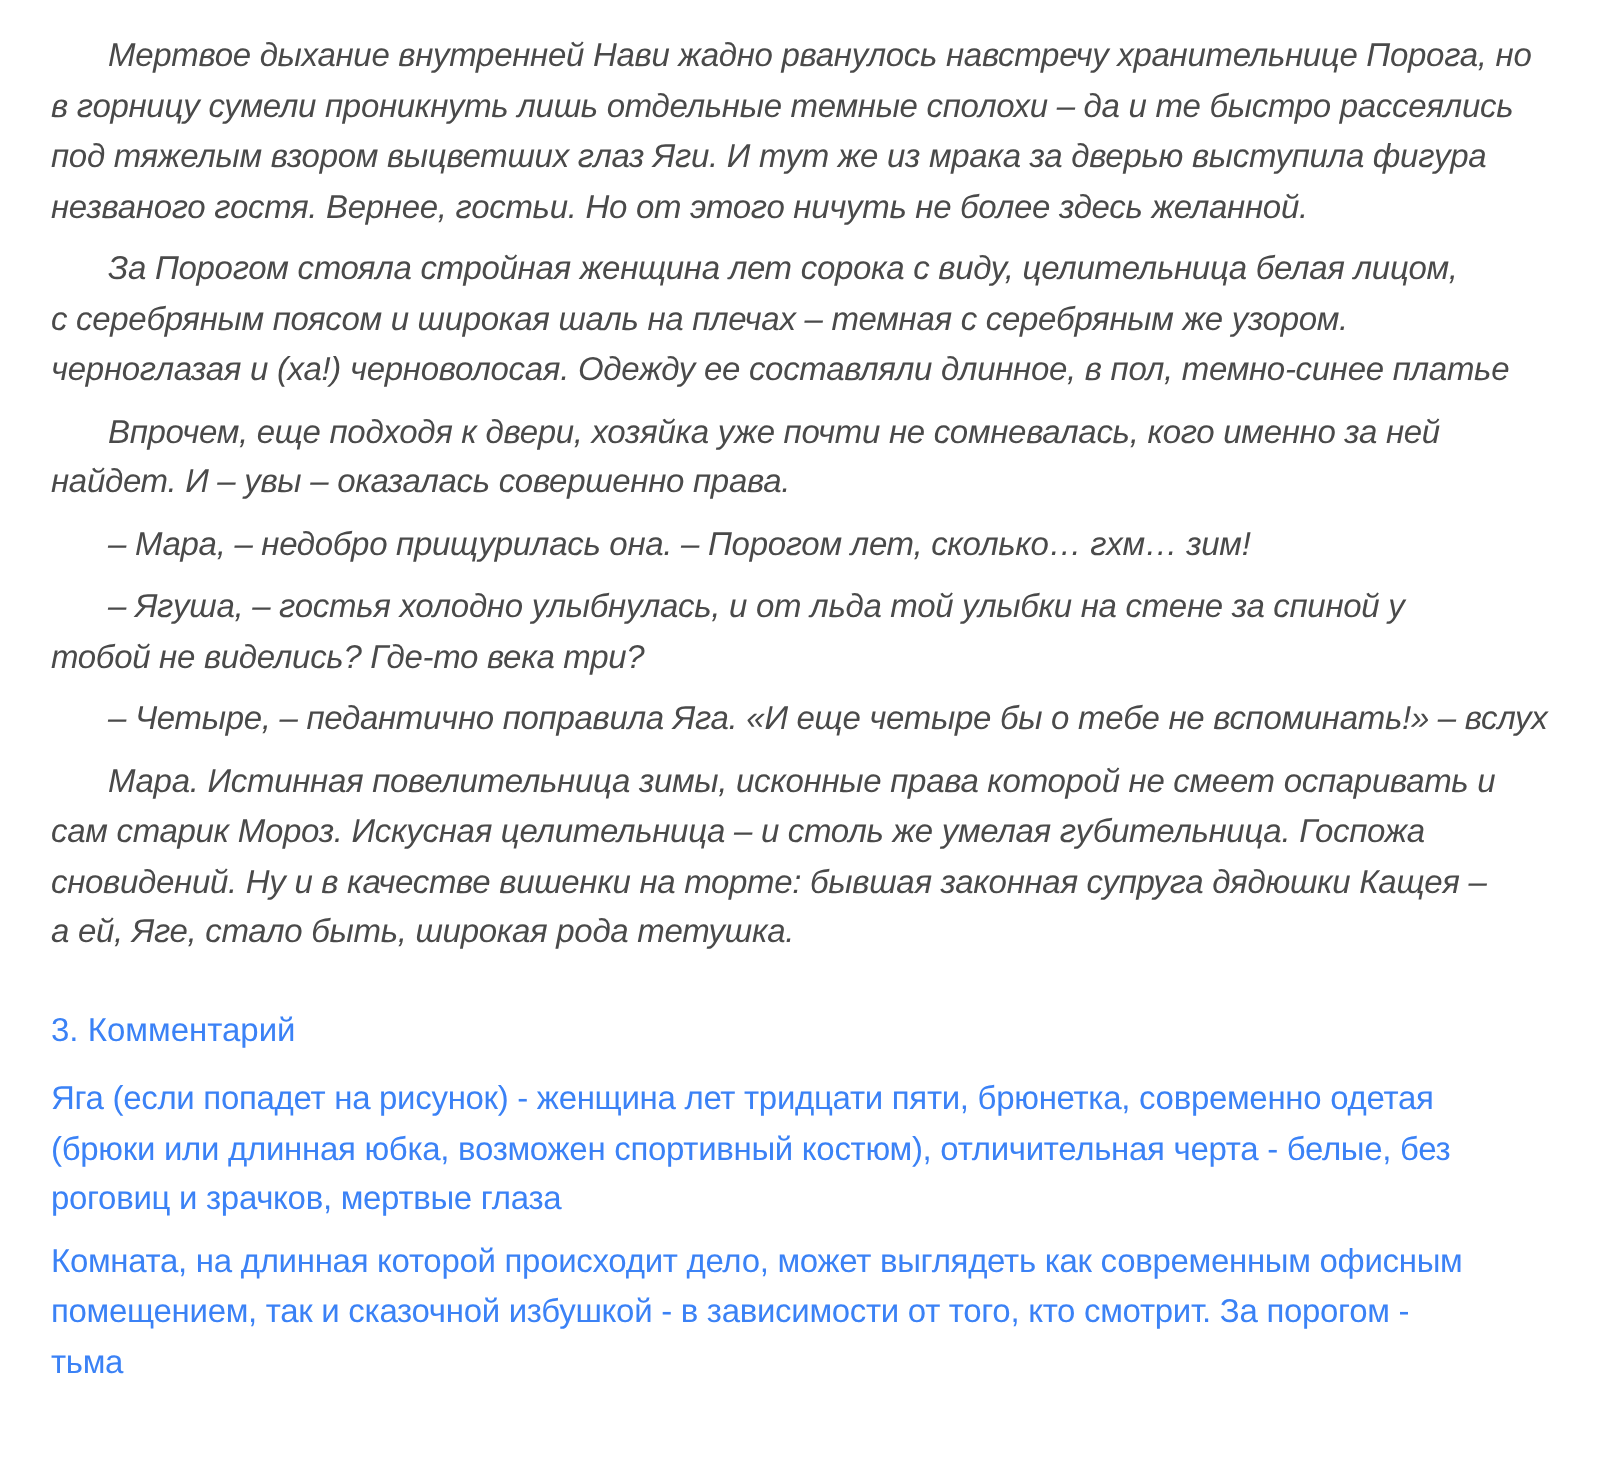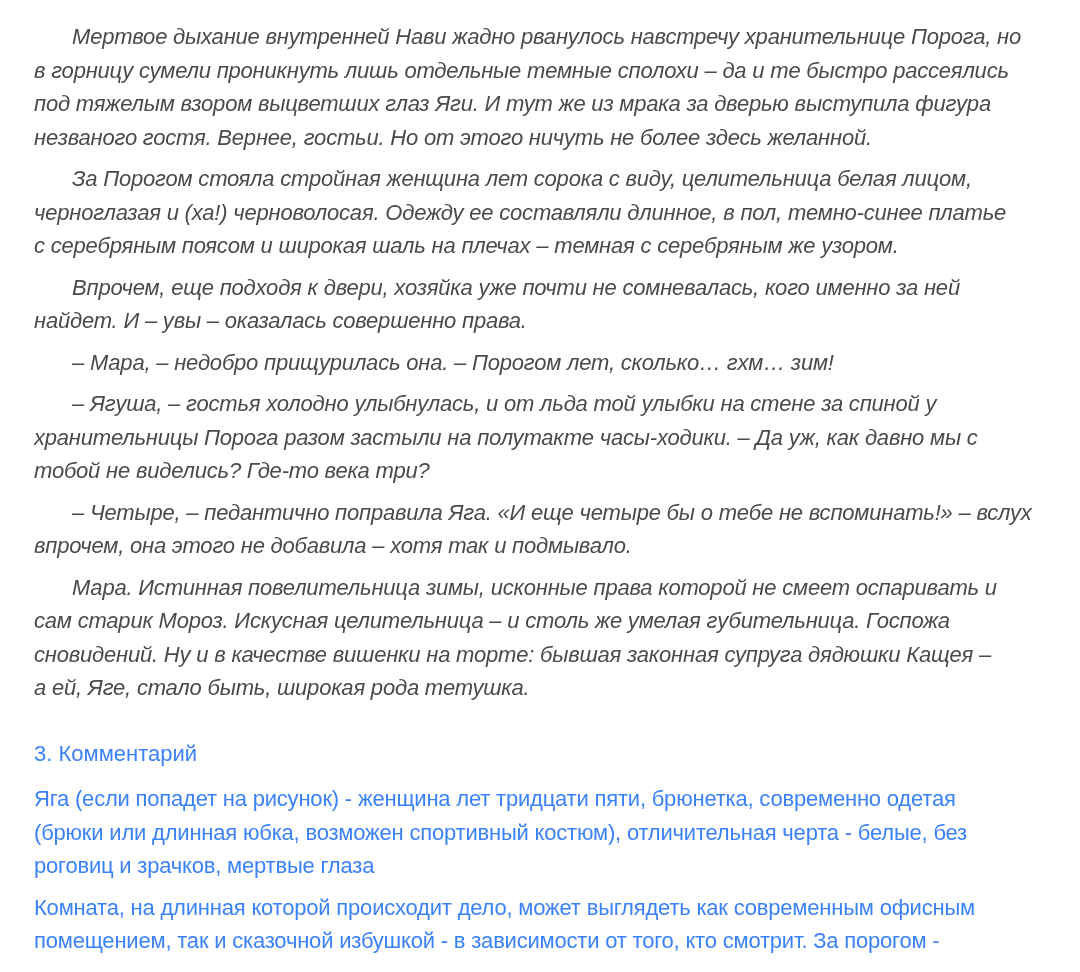--- a/index.html
+++ b/index.html
@@ -61,42 +61,40 @@
 
     <div class="para">
       <div class="line indent">Мертвое дыхание внутренней Нави жадно рванулось навстречу хранительнице Порога, но</div>
       <div class="line">в горницу сумели проникнуть лишь отдельные темные сполохи – да и те быстро рассеялись</div>
       <div class="line">под тяжелым взором выцветших глаз Яги. И тут же из мрака за дверью выступила фигура</div>
       <div class="line">незваного гостя. Вернее, гостьи. Но от этого ничуть не более здесь желанной.</div>
     </div>
 
     <div class="para">
       <div class="line indent">За Порогом стояла стройная женщина лет сорока с виду, целительница белая лицом,</div>
+      <div class="line">с серебряным поясом и широкая шаль на плечах – темная с серебряным же узором.</div>
       <div class="line">черноглазая и (ха!) черноволосая. Одежду ее составляли длинное, в пол, темно-синее платье</div>
-      <div class="line">с серебряным поясом и широкая шаль на плечах – темная с серебряным же узором.</div>
     </div>
 
     <div class="para">
       <div class="line indent">Впрочем, еще подходя к двери, хозяйка уже почти не сомневалась, кого именно за ней</div>
       <div class="line">найдет. И – увы – оказалась совершенно права.</div>
     </div>
 
     <div class="para">
       <div class="line indent">– Мара, – недобро прищурилась она. – Порогом лет, сколько… гхм… зим!</div>
     </div>
 
     <div class="para">
       <div class="line indent">– Ягуша, – гостья холодно улыбнулась, и от льда той улыбки на стене за спиной у</div>
-      <div class="line">хранительницы Порога разом застыли на полутакте часы-ходики. – Да уж, как давно мы с</div>
       <div class="line">тобой не виделись? Где-то века три?</div>
     </div>
 
     <div class="para">
       <div class="line indent">– Четыре, – педантично поправила Яга. «И еще четыре бы о тебе не вспоминать!» – вслух</div>
-      <div class="line">впрочем, она этого не добавила – хотя так и подмывало.</div>
     </div>
 
     <div class="para">
       <div class="line indent">Мара. Истинная повелительница зимы, исконные права которой не смеет оспаривать и</div>
       <div class="line">сам старик Мороз. Искусная целительница – и столь же умелая губительница. Госпожа</div>
       <div class="line">сновидений. Ну и в качестве вишенки на торте: бывшая законная супруга дядюшки Кащея –</div>
       <div class="line">а ей, Яге, стало быть, широкая рода тетушка.</div>
     </div>
 
   </div>

